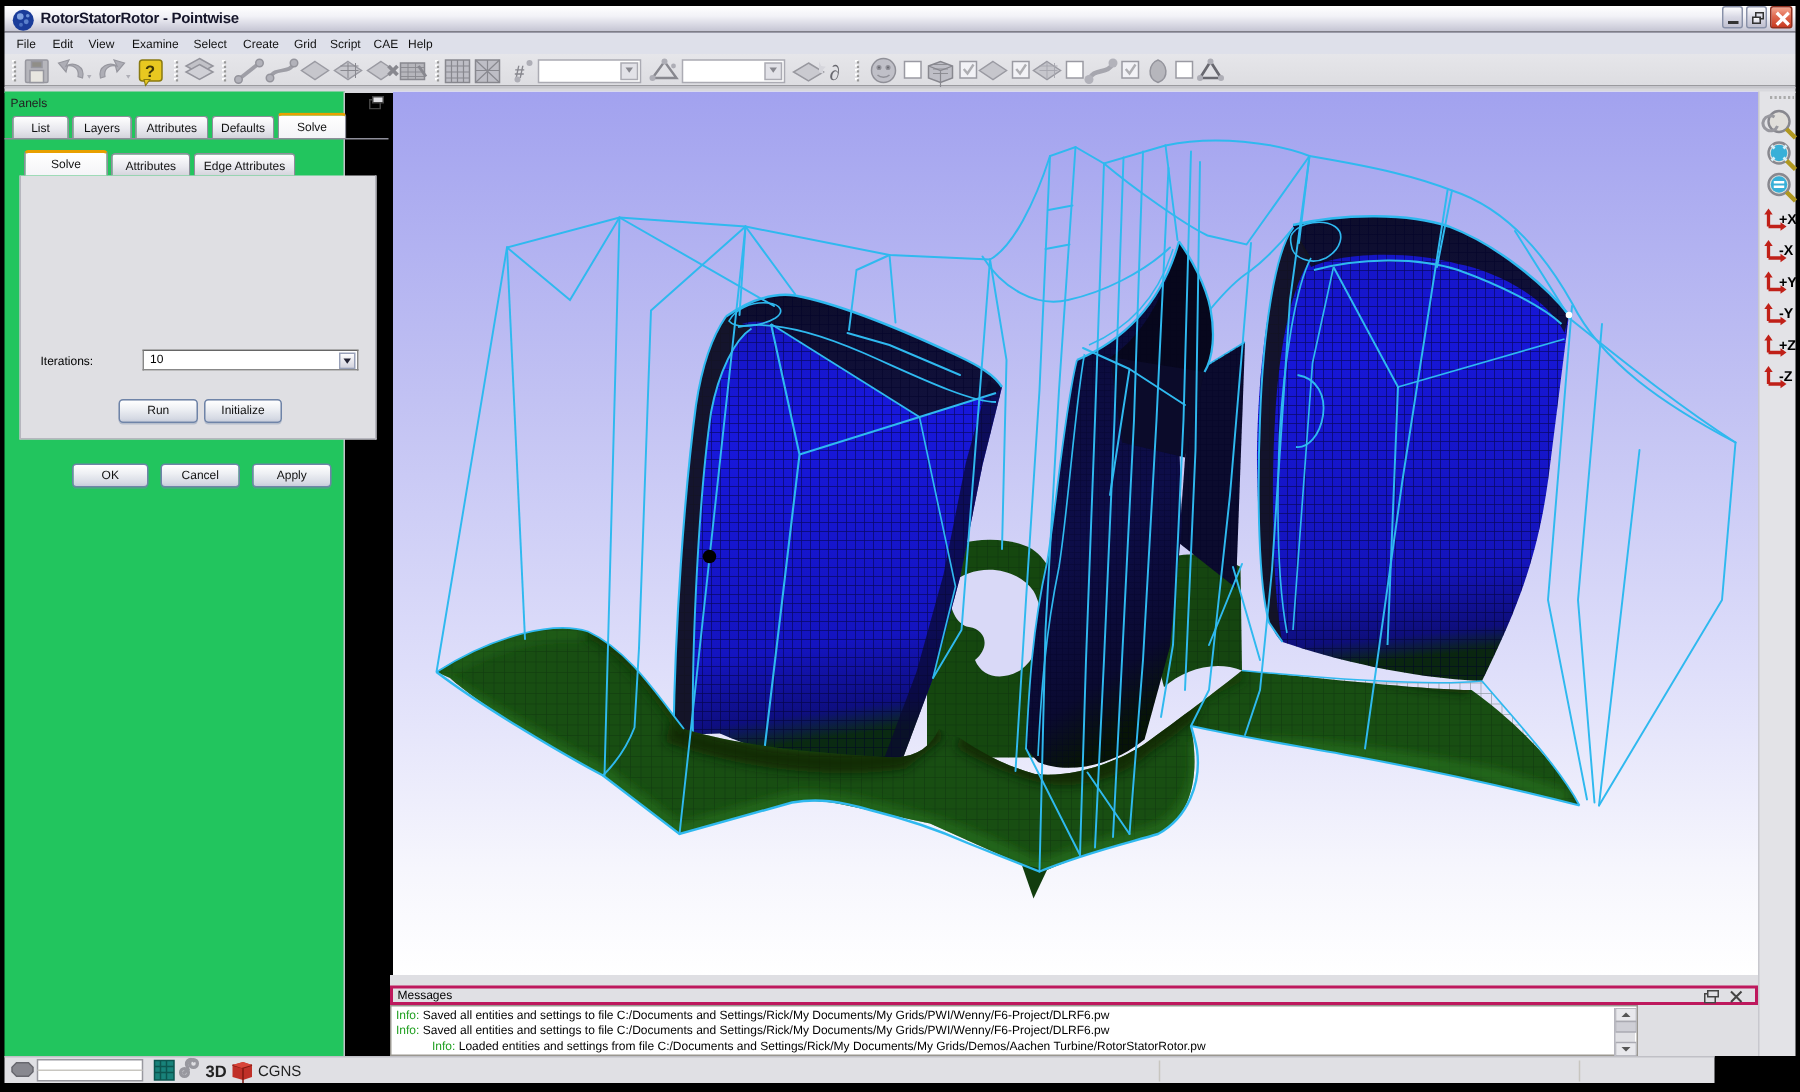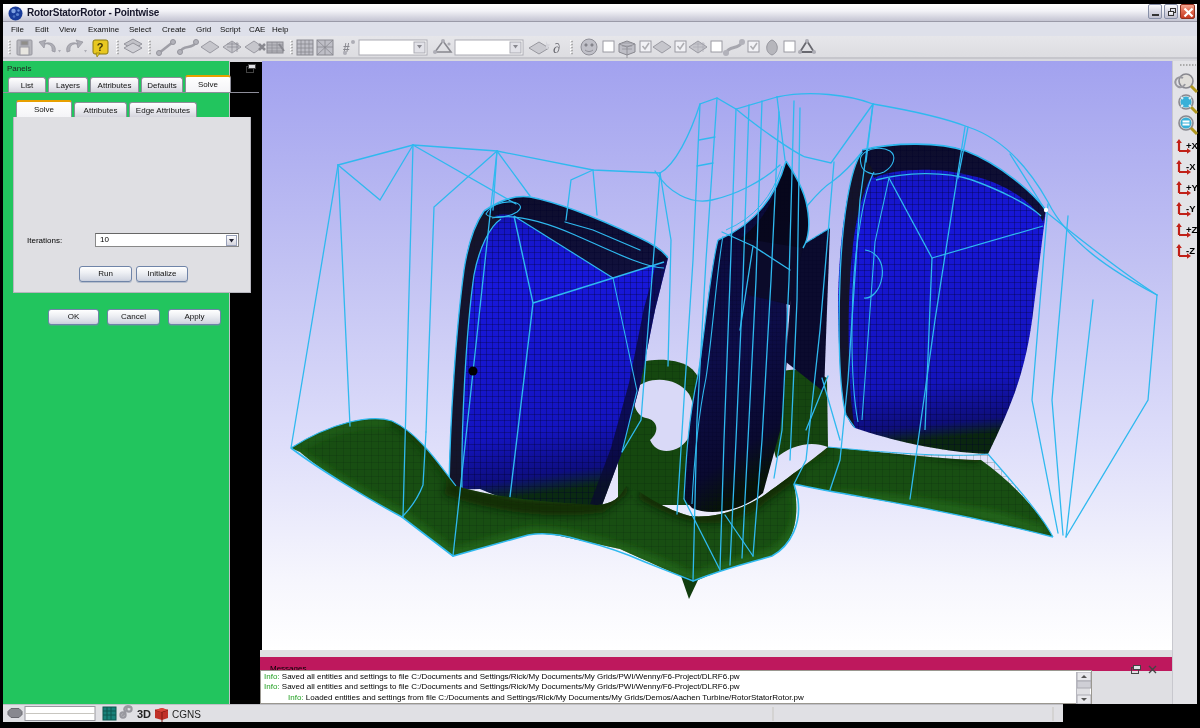--- a/index.html
+++ b/index.html
@@ -537,21 +537,21 @@
         <text x="7" y="10" font-family="Liberation Sans" font-size="9.5" font-weight="bold" fill="#000">+Z</text>
       </g>
   <g transform="translate(6,183)">
         <use href="#axis"></use>
         <text x="7" y="10" font-family="Liberation Sans" font-size="9.5" font-weight="bold" fill="#000">-Z</text>
       </g>
 </svg>
 </div>
 
 <div id="messages" class="abs" style="left:260px; top:650px; width:912px; height:54px; background:#dfdfe3;">
-  <div class="abs" style="left:0; top:7px; width:912px; height:13px; background:#e0e0e4; border:7px solid #be185d;padding-left:28px;">
+  <div class="abs" style="left:0; top:7px; width:912px; height:13px; background:#e0e0e4; border:2px solid #be185d;padding-left:28px;">
     <span style="position:absolute; left:3px; top:0;">Messages</span>
     <svg style="position:absolute; right:24px; top:1px" width="10" height="9">
         <rect x="0.5" y="2.5" width="7" height="6" fill="none" stroke="#444"></rect>
         <rect x="2.5" y="0.5" width="7" height="4" fill="#e0e0e4" stroke="#444"></rect>
       </svg>
     <svg style="position:absolute; right:8px; top:1px" width="9" height="9">
         <path d="M1 1 L8 8 M8 1 L1 8" stroke="#444" stroke-width="1.4"></path>
       </svg>
   </div>
   <div class="abs" style="left:0px; top:20px; width:832px; height:34px; background:#fff; border:1px solid #9a9790;">
@@ -563,21 +563,21 @@
         <rect x="0" y="0" width="14" height="9" fill="#e8e8ec" stroke="#aaaab2"></rect>
           <path d="M7 3 L4 6 L10 6 Z" fill="#555"></path>
         <rect x="0" y="23" width="14" height="9" fill="#e8e8ec" stroke="#aaaab2"></rect>
           <path d="M4 26 L10 26 L7 29 Z" fill="#555"></path>
         <rect x="0" y="9" width="14" height="7" fill="#cfcfd6" stroke="#aaaab2"></rect>
       </svg>
     </div>
   </div>
 </div>
 
-<div id="statusbar" class="abs" style="left:3px; top:704px; width:1060px; height:18px; background:#e0e0e4; border-top:1px solid #c0c0c6;">
+<div id="statusbar" class="abs" style="left:3px; top:704px; width:1140px; height:18px; background:#e0e0e4; border-top:1px solid #c0c0c6;">
 <svg width="1194" height="18">
   <path d="M8 6 l8 0 l3 3 l0 3 l-3 3 l-8 0 l-3 -3 l0 -3 Z" fill="#88888f" stroke="#68686f" transform="translate(0,-2.5)"></path>
   <rect x="22" y="1.5" width="70" height="14" fill="#fff" stroke="#98989f"></rect>
   <path d="M22 8.5 h70" stroke="#c8c6c0"></path>
   <g fill="#18827a" stroke="#0c5650">
         <rect x="100" y="2" width="13" height="13"></rect>
         <path d="M100 6 h13 M100 10 h13 M104 2 v13 M108 2 v13" stroke-width="1"></path>
       </g>
   <g stroke="#98989f" stroke-width="2.2" fill="none">
         <path d="M119 11 l4 -4 M125 5 m-2 2 a3 3 0 1 1 4 -4"></path>

